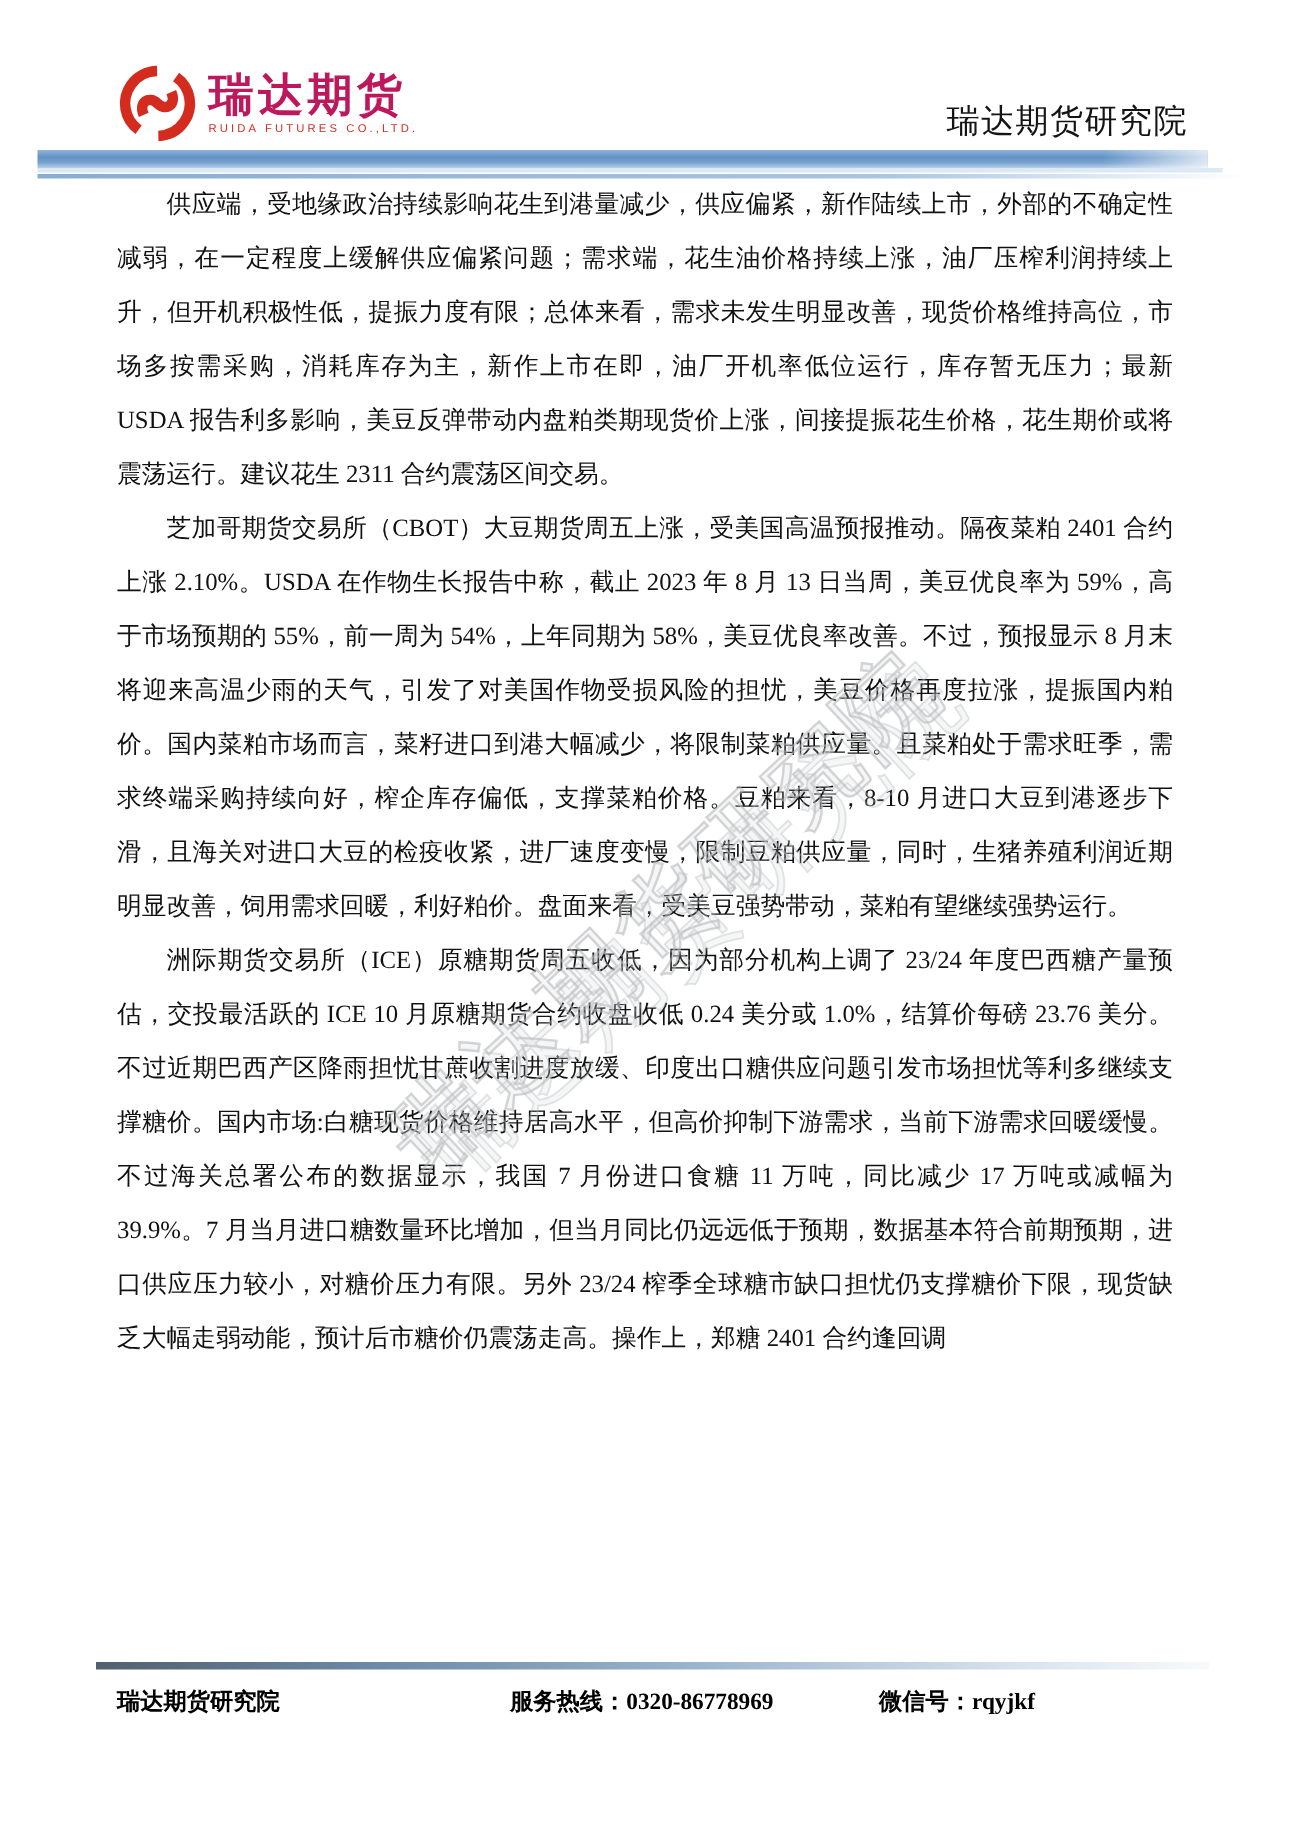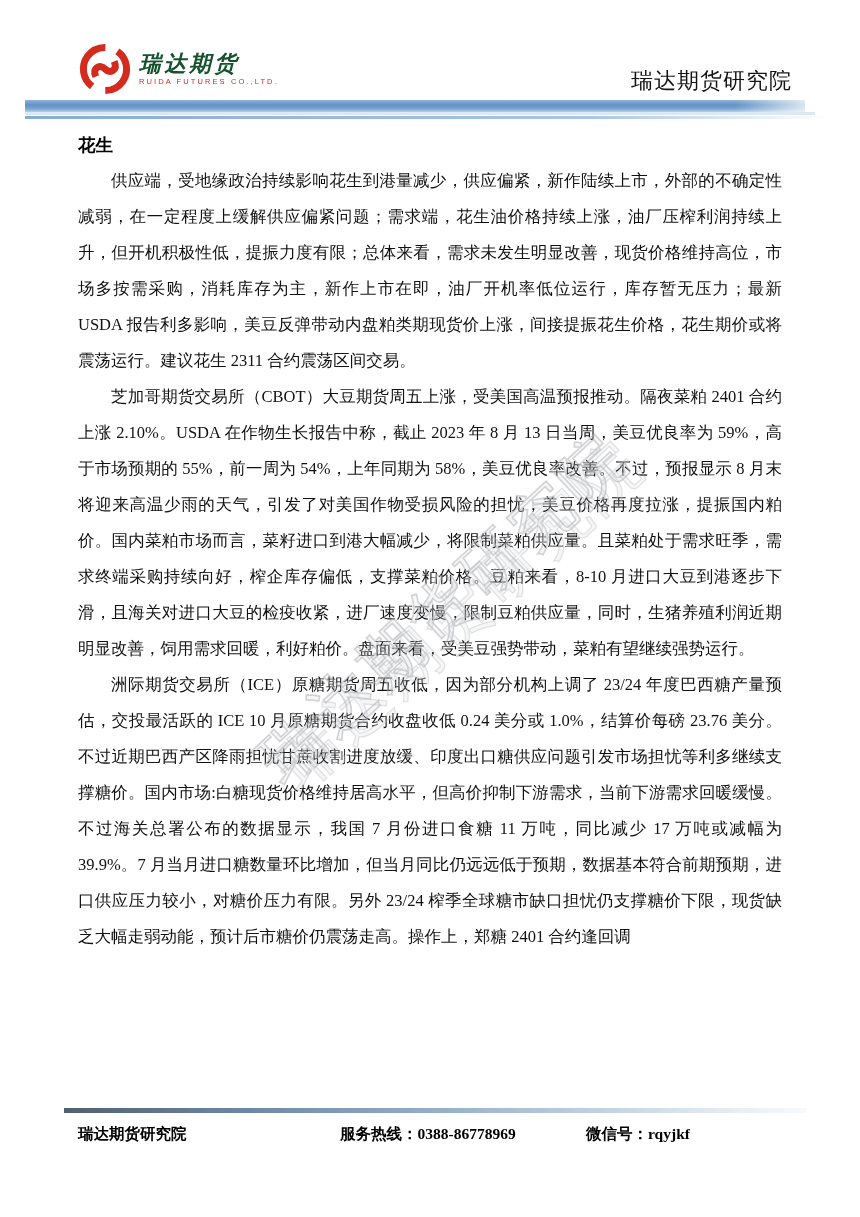--- a/index.html
+++ b/index.html
@@ -14,21 +14,21 @@
   
   .header{
     position:absolute;left:78px;top:42px;right:68px;
     display:flex;justify-content:space-between;align-items:flex-end;
   }
   .logo{display:flex;align-items:center;gap:7px;}
   .logo-icon{display:block;}
   .logo-text-block{display:flex;flex-direction:column;line-height:1;}
   .logo-cn{
     font-family:"Liberation Sans","DejaVu Sans",sans-serif;
-    font-weight:bold;font-size:22px;letter-spacing:3px;color:#14532d;font-style:italic;
+    font-weight:bold;font-size:30px;letter-spacing:3px;color:#be185d;
   }
   .logo-en{
     font-family:"Liberation Sans","DejaVu Sans",sans-serif;
     font-size:7.5px;letter-spacing:2.1px;color:#d42b1f;margin-top:3px;
   }
   .org-title{
     font-family:"Liberation Sans","DejaVu Sans",sans-serif;
     font-size:22px;color:#141414;padding-bottom:0px;letter-spacing:1px;
   }
   .hbar-main{
@@ -102,33 +102,32 @@
       </div>
     </div>
     <div class="org-title">瑞达期货研究院</div>
   </div>
   <div class="hbar-main"></div>
   <div class="hbar-light"></div>
   <div class="hbar-sub"></div>
 
   <div class="content">
 
-    <h2>花生</h2>
     <p>供应端，受地缘政治持续影响花生到港量减少，供应偏紧，新作陆续上市，外部的不确定性减弱，在一定程度上缓解供应偏紧问题；需求端，花生油价格持续上涨，油厂压榨利润持续上升，但开机积极性低，提振力度有限；总体来看，需求未发生明显改善，现货价格维持高位，市场多按需采购，消耗库存为主，新作上市在即，油厂开机率低位运行，库存暂无压力；最新 USDA 报告利多影响，美豆反弹带动内盘粕类期现货价上涨，间接提振花生价格，花生期价或将震荡运行。建议花生 2311 合约震荡区间交易。</p>
 
     <p>芝加哥期货交易所（CBOT）大豆期货周五上涨，受美国高温预报推动。隔夜菜粕 2401 合约上涨 2.10%。USDA 在作物生长报告中称，截止 2023 年 8 月 13 日当周，美豆优良率为 59%，高于市场预期的 55%，前一周为 54%，上年同期为 58%，美豆优良率改善。不过，预报显示 8 月末将迎来高温少雨的天气，引发了对美国作物受损风险的担忧，美豆价格再度拉涨，提振国内粕价。国内菜粕市场而言，菜籽进口到港大幅减少，将限制菜粕供应量。且菜粕处于需求旺季，需求终端采购持续向好，榨企库存偏低，支撑菜粕价格。豆粕来看，8-10 月进口大豆到港逐步下滑，且海关对进口大豆的检疫收紧，进厂速度变慢，限制豆粕供应量，同时，生猪养殖利润近期明显改善，饲用需求回暖，利好粕价。盘面来看，受美豆强势带动，菜粕有望继续强势运行。</p>
 
     <p>洲际期货交易所（ICE）原糖期货周五收低，因为部分机构上调了 23/24 年度巴西糖产量预估，交投最活跃的 ICE  10 月原糖期货合约收盘收低 0.24 美分或 1.0%，结算价每磅 23.76 美分。不过近期巴西产区降雨担忧甘蔗收割进度放缓、印度出口糖供应问题引发市场担忧等利多继续支撑糖价。国内市场:白糖现货价格维持居高水平，但高价抑制下游需求，当前下游需求回暖缓慢。不过海关总署公布的数据显示，我国 7 月份进口食糖 11 万吨，同比减少 17 万吨或减幅为 39.9%。7 月当月进口糖数量环比增加，但当月同比仍远远低于预期，数据基本符合前期预期，进口供应压力较小，对糖价压力有限。另外 23/24 榨季全球糖市缺口担忧仍支撑糖价下限，现货缺乏大幅走弱动能，预计后市糖价仍震荡走高。操作上，郑糖 2401 合约逢回调</p>
   </div>
 
   <div class="watermark">
     <span class="wm wm1">瑞达期货研究院</span>
     <span class="wm wm2">瑞达期货研究院</span>
   </div>
 
   <div class="footer-rule"></div>
   <div class="footer-row">
     <span class="f-org">瑞达期货研究院</span>
-    <span class="f-hotline">服务热线：0388-86778969</span>
+    <span class="f-hotline">服务热线：0320-86778969</span>
     <span class="f-wechat">微信号：rqyjkf</span>
   </div>
 
 </div>
 
 </body></html>

